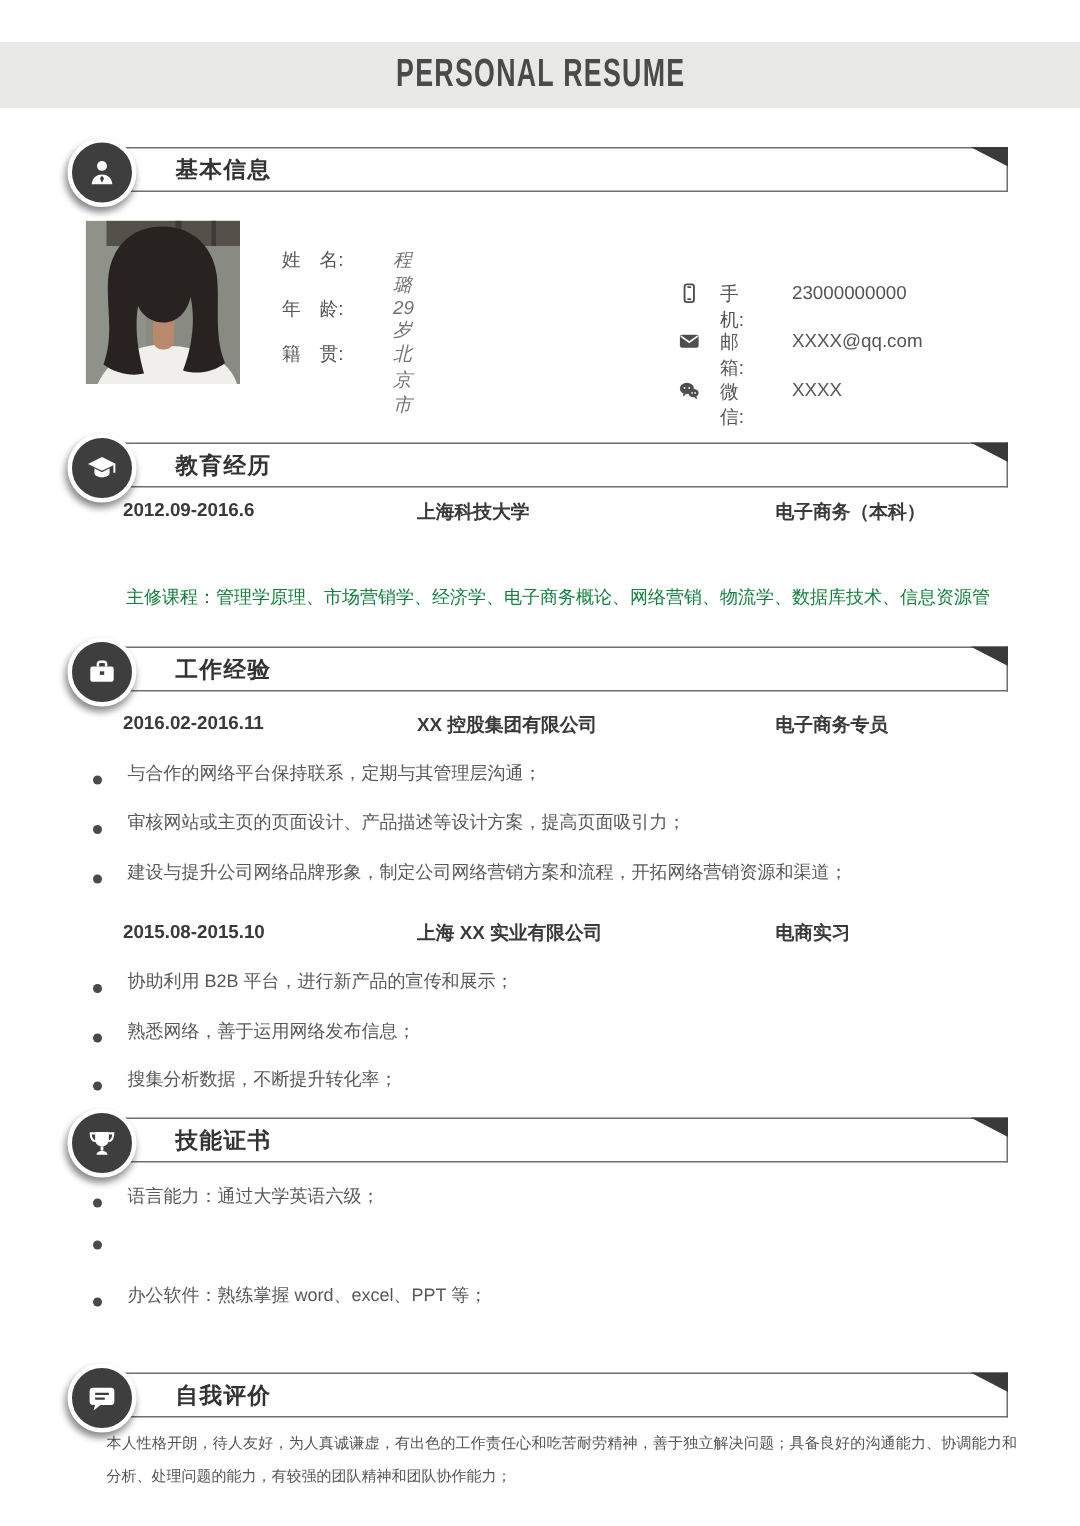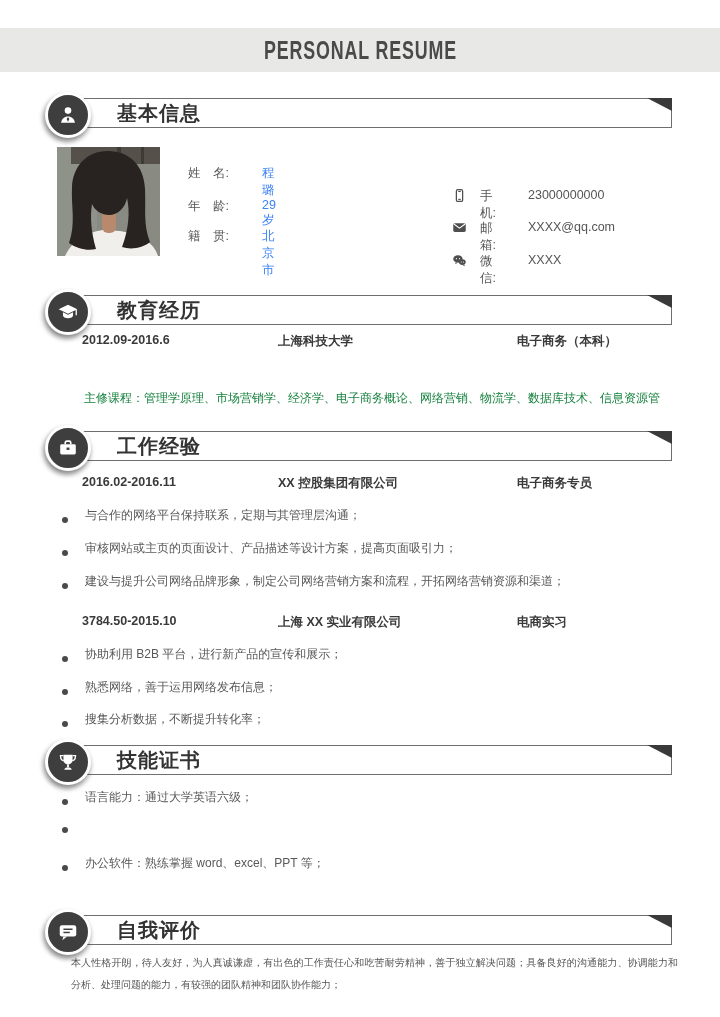--- a/index.html
+++ b/index.html
@@ -11,34 +11,34 @@
   .band { position:absolute; top:4px; left:0; width:720px; height:44px;
           background:#e8e8e6; display:flex; align-items:center; justify-content:center; }
   .band h1 { font-size:21px; font-weight:bold; color:#4a4a4a; letter-spacing:1px;
              transform:scale(.85,1.25); white-space:nowrap; }
 
   
   .sec-banner { position:absolute; left:68px; width:604px; height:30px;
                 border-top:1px solid #6f6f6f; border-bottom:1px solid #6f6f6f;
                 border-right:1px solid #6f6f6f; background:#fff; }
   .sec-title { display:block; line-height:29px; padding-left:49px;
-               font-size:20px; font-weight:bold; color:#333; letter-spacing:1px; }
+               font-size:15px; font-weight:bold; color:#333; letter-spacing:1px; }
   .fold { position:absolute; top:-1px; right:-1px; width:0; height:0;
           border-top:13px solid #3a3a3a; border-left:25px solid transparent; }
   .sec-circle { position:absolute; left:45px; width:46px; height:46px; border-radius:50%;
                 background:#3e3e3e; border:3px solid #ffffff;
                 box-shadow:-2px 3px 5px rgba(0,0,0,.32), 0 4px 5px rgba(0,0,0,.22);
                 display:flex; align-items:center; justify-content:center; z-index:2; }
   .sec-circle svg { width:22px; height:22px; }
 
   
   .photo { position:absolute; left:57px; top:123px; width:103px; height:109px; overflow:hidden; }
   .field { position:absolute; height:16px; font-size:12.5px; color:#555; }
   .field .flabel { position:absolute; left:188px; width:70px; color:#555; }
-  .field .fvalue { position:absolute; left:262px; color:#3b82f6; }
+  .field .fvalue { position:absolute; left:262px; color:#737373;font-style:italic; }
   .contact { position:absolute; height:16px; font-size:12.5px; color:#555; }
   .contact .cicon { position:absolute; left:452px; top:0; width:15px; height:15px; }
   .contact .clabel { position:absolute; left:480px; }
   .contact .cvalue { position:absolute; left:528px; }
 
   
   .row { position:absolute; left:0; width:720px; height:17px;
          font-size:12.5px; font-weight:bold; color:#3a3a3a; }
   .row .c1 { position:absolute; left:82px; }
   .row .c2 { position:absolute; left:278px; }
@@ -189,21 +189,21 @@
   <div class="bullet" style="top:516px">
     <span class="dot"></span>
     <span class="btext">审核网站或主页的页面设计、产品描述等设计方案，提高页面吸引力；</span>
   </div>
   <div class="bullet" style="top:549px">
     <span class="dot"></span>
     <span class="btext">建设与提升公司网络品牌形象，制定公司网络营销方案和流程，开拓网络营销资源和渠道；</span>
   </div>
 
   <div class="row" style="top:590px">
-    <span class="c1">3784.50-2015.10</span>
+    <span class="c1">2015.08-2015.10</span>
     <span class="c2">上海 XX 实业有限公司</span>
     <span class="c3">电商实习</span>
   </div>
   <div class="bullet" style="top:622px">
     <span class="dot"></span>
     <span class="btext">协助利用 B2B 平台，进行新产品的宣传和展示；</span>
   </div>
   <div class="bullet" style="top:655px">
     <span class="dot"></span>
     <span class="btext">熟悉网络，善于运用网络发布信息；</span>

